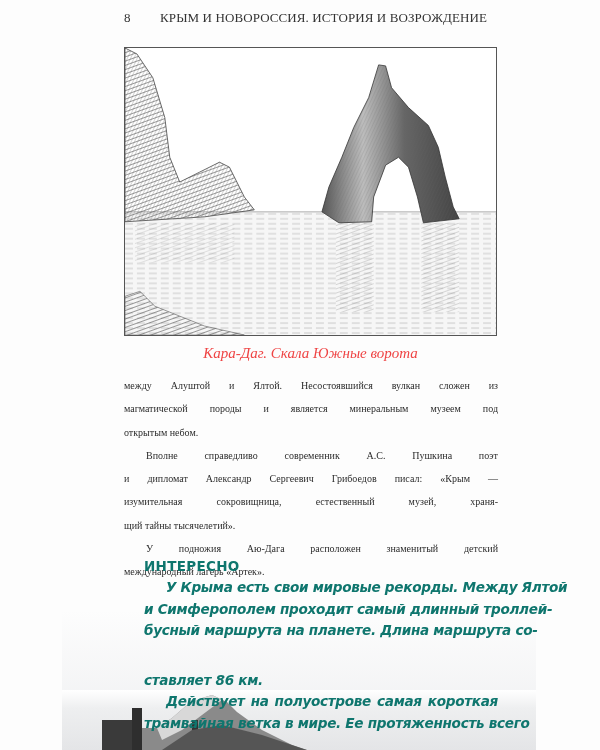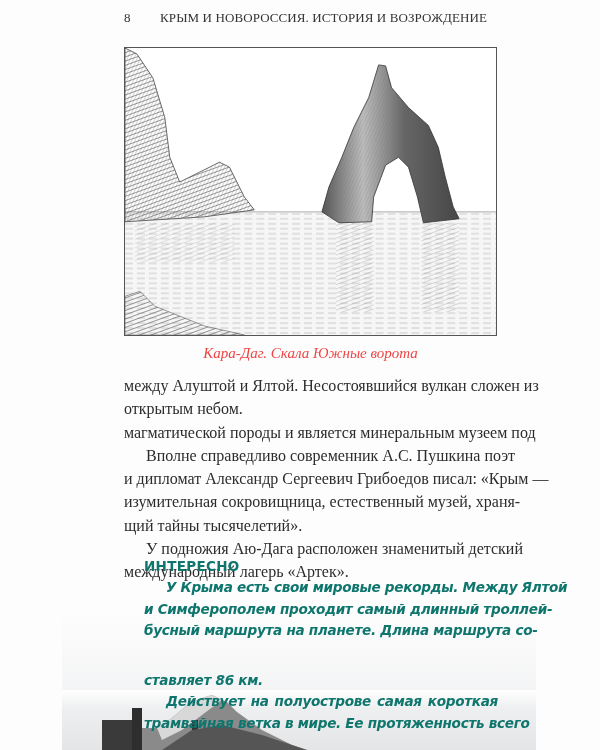--- a/index.html
+++ b/index.html
@@ -10,21 +10,21 @@
 
     .running-head { position: absolute; top: 10px; left: 124px; width: 375px; height: 20px; font-size: 13px; color: #333; }
     .page-number { position: absolute; left: 0; top: 0; }
     .book-title { position: absolute; right: 12px; top: 0; letter-spacing: 0.1px; }
 
     .figure { position: absolute; left: 124px; top: 47px; width: 373px; height: 289px; border: 1.5px solid #555; background: #fff; overflow: hidden; }
     .figure svg { display: block; width: 100%; height: 100%; }
 
     .caption { position: absolute; top: 345px; left: 124px; width: 373px; text-align: center; font-style: italic; font-size: 15px; color: #ef4444; }
 
-    .body-text { position: absolute; left: 124px; top: 374px; width: 374px; font-size: 16px; line-height: 23.3px; color: #2c2c2c; text-align: justify; }
+    .body-text { position: absolute; left: 124px; top: 374px; width: 374px; font-size: 10px; line-height: 23.3px; color: #2c2c2c; text-align: justify; }
     .body-text p { margin: 0; }
     .line { display: block; text-align: justify; text-align-last: justify; white-space: nowrap; }
     .line.last { text-align-last: left; }
 
     .photo { position: absolute; left: 62px; top: 690px; width: 474px; height: 60px;
       background: linear-gradient(180deg, #ffffff 0%, #eeeff0 30%, #e4e5e7 100%); overflow: hidden; }
     .photo-fade { position: absolute; left: 62px; top: 610px; width: 474px; height: 80px;
       background: linear-gradient(180deg, rgba(255,255,255,0) 0%, rgba(238,239,241,0.6) 100%); }
     .photo svg { position: absolute; left: 0; top: 0; width: 474px; height: 60px; }
 
@@ -82,22 +82,22 @@
 
       <path d="M0 250 L15 245 L30 260 L55 270 L80 280 L120 289 L0 289 Z" fill="url(#hatch)" stroke="#555" stroke-width="0.6"></path>
     </svg>
   </div>
 
   <div class="caption">Кара-Даг. Скала Южные ворота</div>
 
   <div class="body-text">
     <p>
       <span class="line">между Алуштой и Ялтой. Несостоявшийся вулкан сложен из</span>
+      <span class="line">магматической породы и является минеральным музеем под</span>
       <span class="line last">открытым небом.</span>
-      <span class="line">магматической породы и является минеральным музеем под</span>
     </p>
     <p>
       <span class="line" style="padding-left:22px">Вполне справедливо современник А.С. Пушкина поэт</span>
       <span class="line">и дипломат Александр Сергеевич Грибоедов писал: «Крым —</span>
       <span class="line">изумительная сокровищница, естественный музей, храня-</span>
       <span class="line last">щий тайны тысячелетий».</span>
     </p>
     <p>
       <span class="line" style="padding-left:22px">У подножия Аю-Дага расположен знаменитый детский</span>
       <span class="line last">международный лагерь «Артек».</span>

